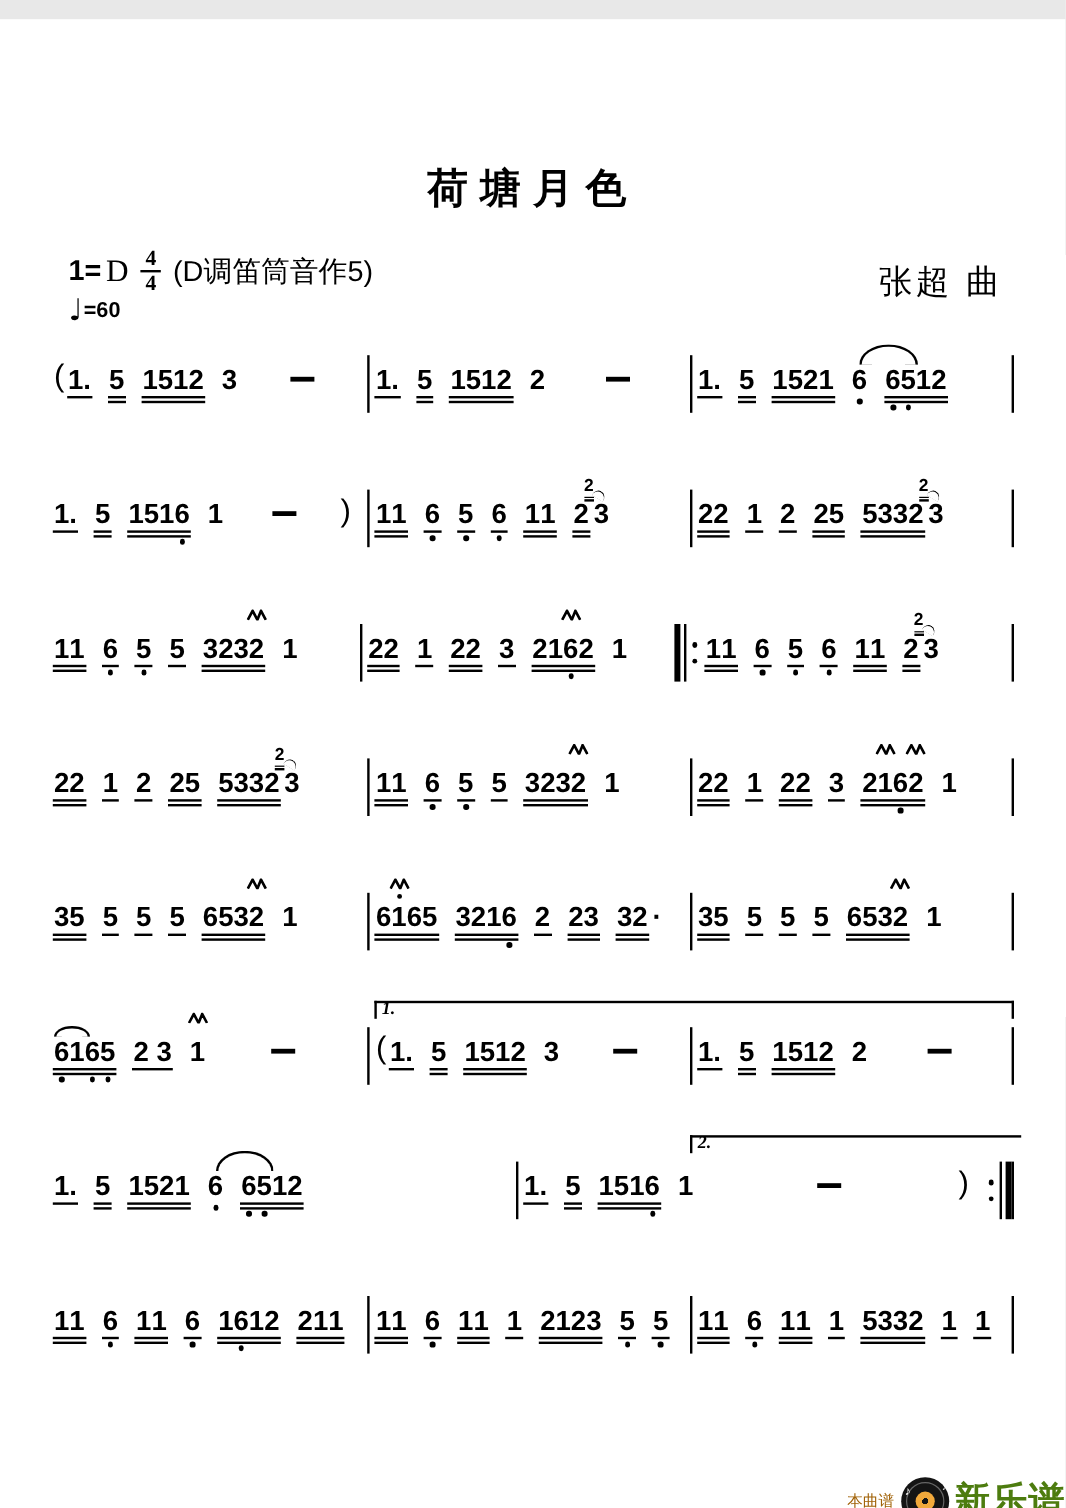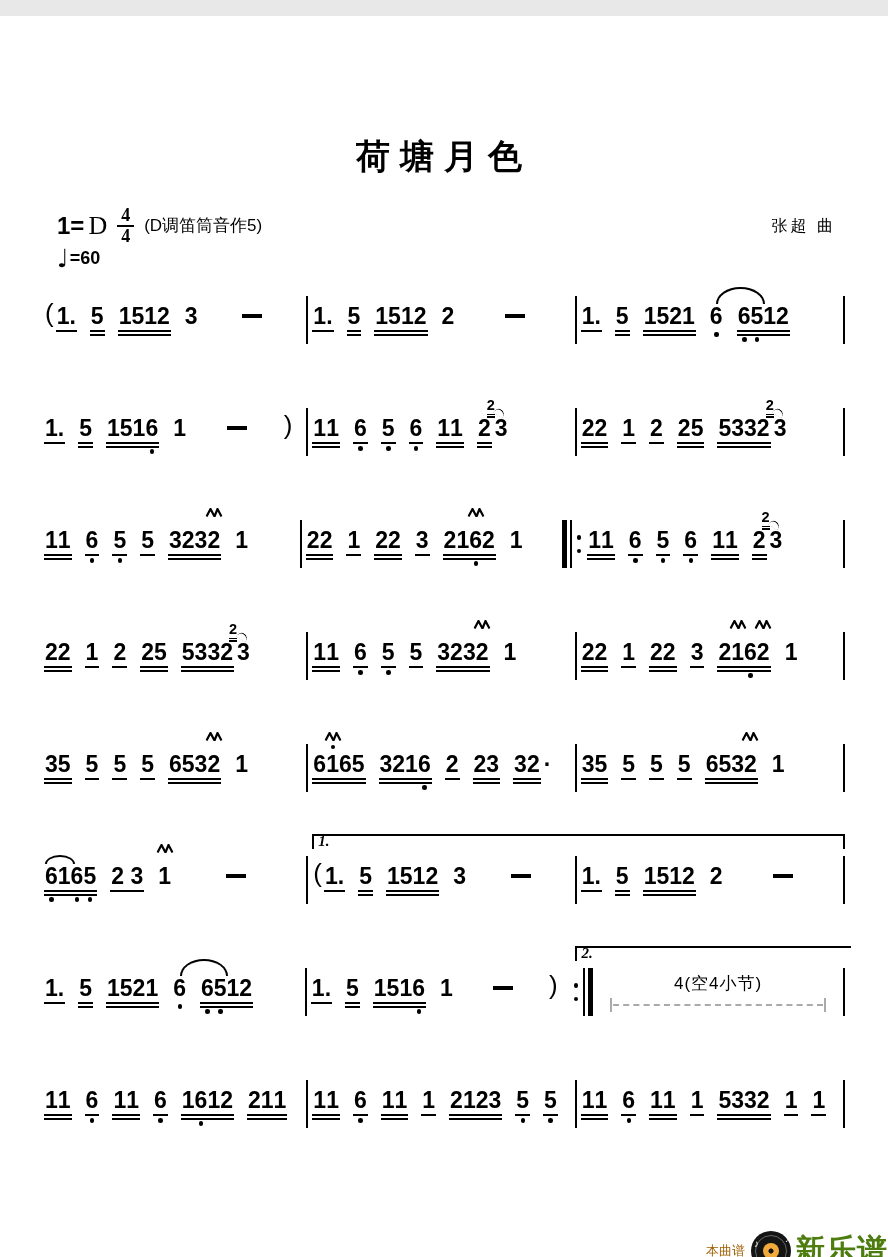--- a/index.html
+++ b/index.html
@@ -9,22 +9,22 @@
   
   .title{position:absolute;top:118px;left:0;width:100%;text-align:center;
          font-size:34px;font-weight:700;letter-spacing:10px;}
   .keyrow{position:absolute;top:190px;left:57px;display:flex;align-items:center;}
   .key-prefix{font-size:24px;font-weight:700;}
   .key-letter{font-size:26px;font-family:"Liberation Serif","DejaVu Serif",serif;margin:0 10px 0 4px;}
   .timesig{display:inline-flex;flex-direction:column;align-items:center;margin-right:10px;
            font-family:"Liberation Serif","DejaVu Serif",serif;font-weight:700;font-size:18px;line-height:1.05;}
   .timesig .tsn{padding:0 4px;border-bottom:2px solid #000;}
   .timesig .tsd{padding:0 4px;}
-  .key-note{font-size:17px;}
-  .composer{position:absolute;top:200px;right:52px;font-size:16px;letter-spacing:3px;}
+  .key-note{font-size:24px;}
+  .composer{position:absolute;top:200px;right:52px;font-size:28px;letter-spacing:3px;}
   .temporow{position:absolute;top:230px;left:57px;display:flex;align-items:center;}
   .tempo-glyph{font-size:25px;line-height:1;font-family:"DejaVu Sans",sans-serif;}
   .tempo-val{font-size:18px;font-weight:700;margin-left:1px;}
 
   
   .music{position:absolute;left:45px;top:248px;width:800px;}
   .music-line{position:relative;height:112px;}
   .line-inner{position:absolute;left:0;right:0;top:50%;transform:translateY(-50%);
               height:48px;display:flex;align-items:center;}
   .measure{flex:1 1 0;min-width:0;display:flex;align-items:center;position:relative;
@@ -347,28 +347,20 @@
             <span class="tok u0 paren"><span class="nums"><span class="ch">)</span></span></span>
           </div>
           <div class="bar re">
             <div class="bl-dots">
               <i></i>
               <i></i>
             </div>
             <div class="bl-thin"></div>
             <div class="bl-thick"></div>
           </div>
-          <div class="rest-measure">
-            <div class="rest-label">4(空4小节)</div>
-            <div class="rest-dashes">
-              <i class="tick"></i>
-              <i class="dl"></i>
-              <i class="tick"></i>
-            </div>
-          </div>
           <div class="bar thin"></div>
           <div class="volta" style="left: 66.3%; right: -6px;">
             <span class="vl">2.</span>
           </div>
         </div>
       </div>
       <div class="music-line">
         <div class="line-inner">
           <div class="measure">
             <span class="tok u2"><span class="nums"><span class="ch">1</span><span class="ch">1</span></span></span>

